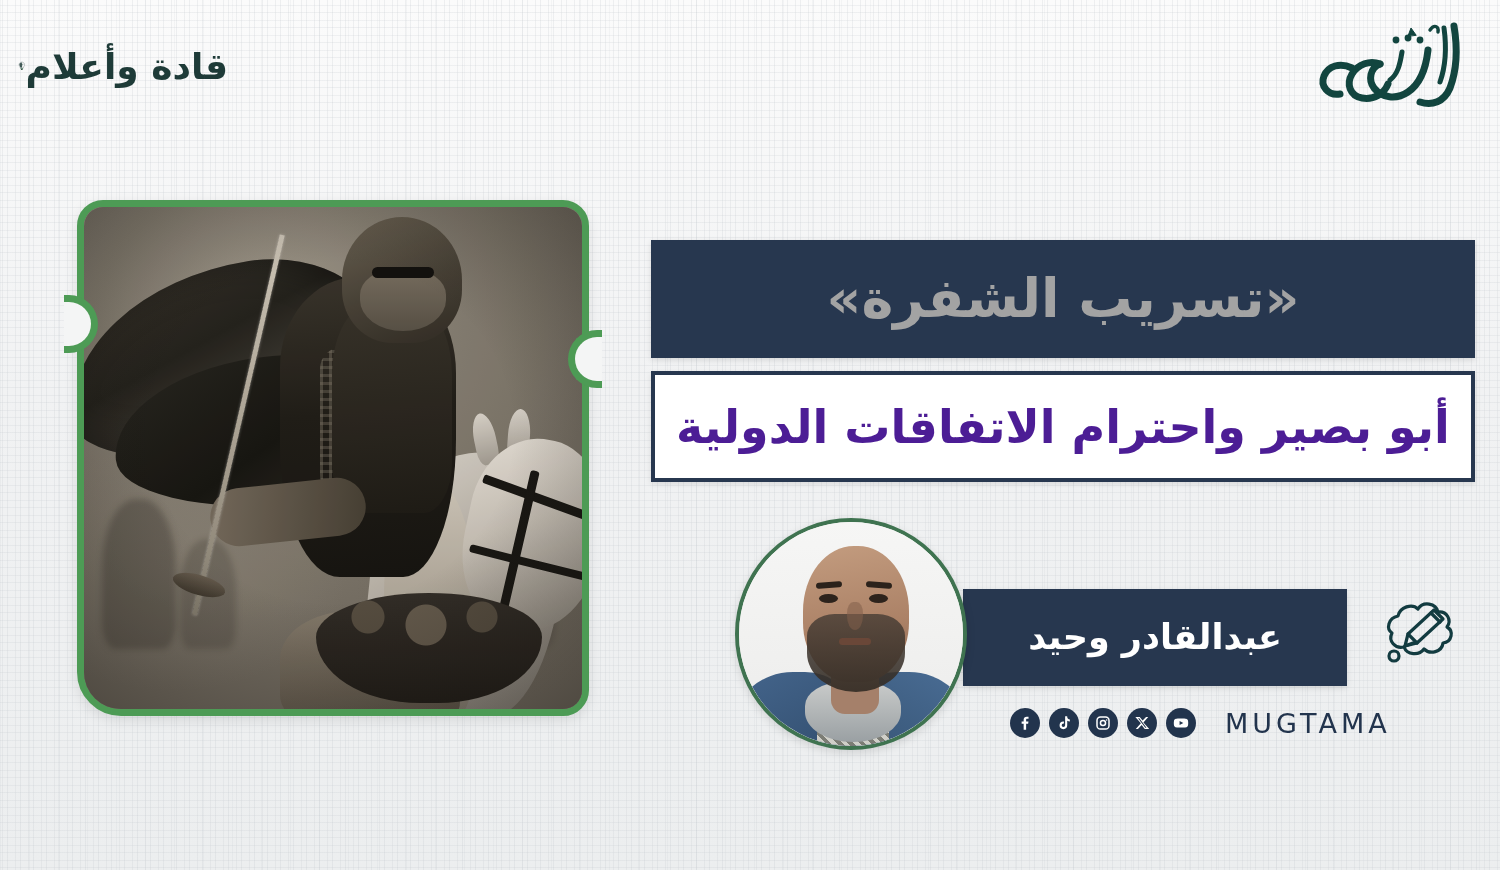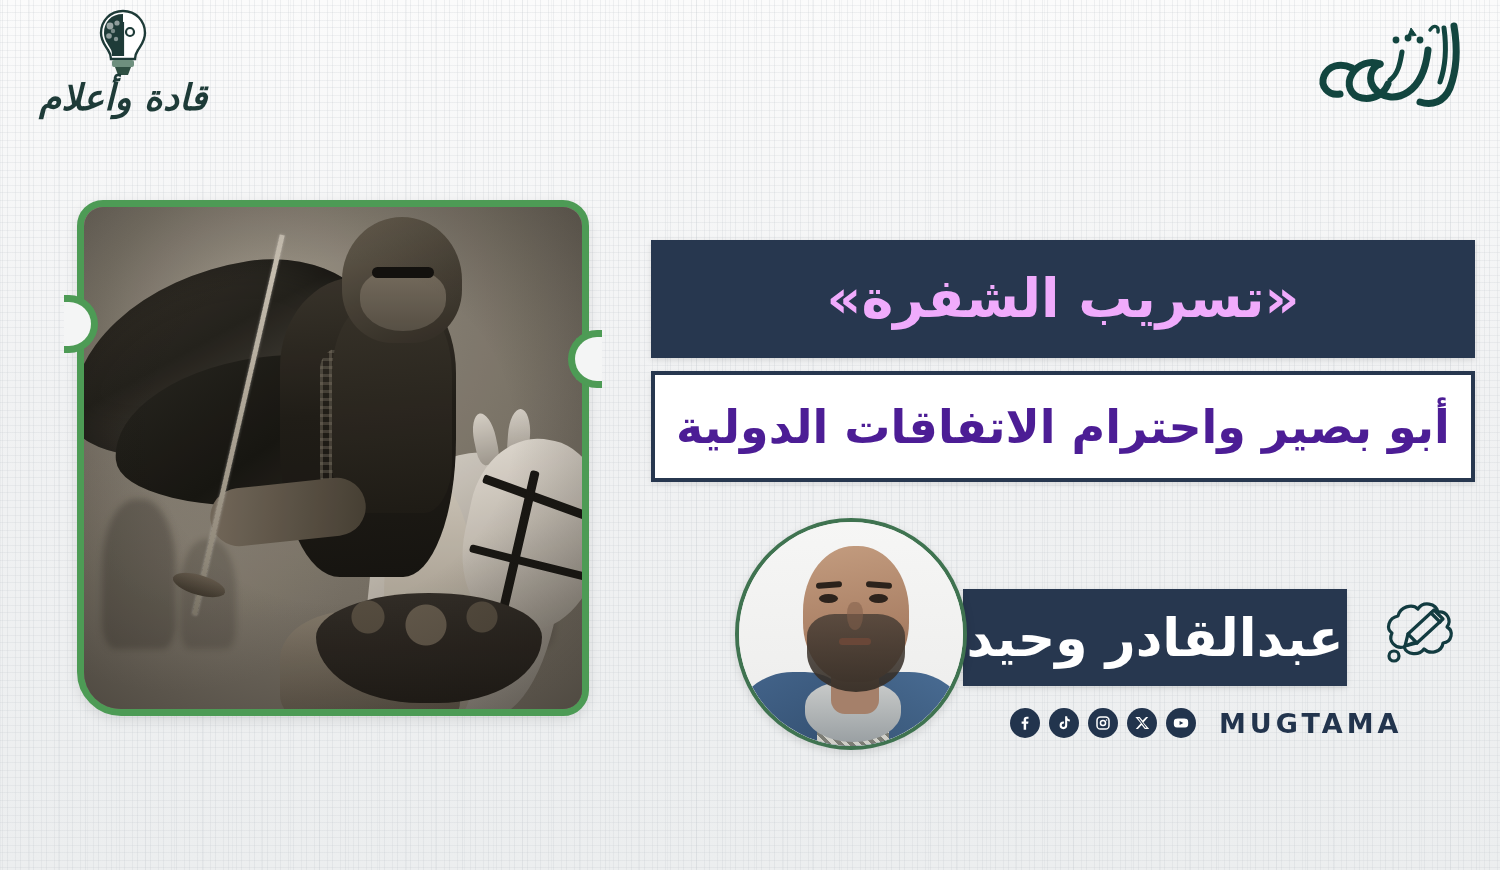--- a/index.html
+++ b/index.html
@@ -31,21 +31,21 @@
       repeating-linear-gradient(90deg,
         rgba(170,178,186,.10) 0px, rgba(170,178,186,.10) 1px,
         rgba(255,255,255,0) 1px, rgba(255,255,255,0) 29px),
       linear-gradient(180deg,#fbfbfb 0%,#f1f2f3 45%,#eceeef 100%);
     overflow:hidden;
   }
 
   
   #brand-left{
     position:absolute;left:18px;top:8px;width:210px;height:115px;
-    display:flex;flex-direction:column;align-items:center;justify-content:flex-start;font-style:italic;
+    display:flex;flex-direction:row;align-items:center;justify-content:flex-start;
   }
   #brand-left .bulb{width:62px;height:70px;display:block;}
   #brand-left .tagline{
     margin-top:2px;
     font-size:36px;font-weight:700;color:#1e3b38;
     letter-spacing:0px;direction:rtl;white-space:nowrap;
     line-height:1;
   }
 
   
@@ -223,21 +223,21 @@
   }
 
   
   #title-bar{
     position:absolute;left:651px;top:240px;width:824px;height:118px;
     background:#27374f;
     display:flex;align-items:center;justify-content:center;
     box-shadow:0 2px 6px rgba(0,0,0,.12);
   }
   #title-bar .txt{
-    color:#f0abfc;font-size:54px;font-weight:700;direction:rtl;
+    color:#a3a3a3;font-size:54px;font-weight:700;direction:rtl;
     letter-spacing:-1px;white-space:nowrap;line-height:1;
   }
 
   #subtitle-bar{
     position:absolute;left:651px;top:371px;width:824px;height:111px;
     background:#ffffff;
     border:4px solid #27374f;
     box-sizing:border-box;
     display:flex;align-items:center;justify-content:center;
     box-shadow:0 2px 6px rgba(0,0,0,.10);
@@ -248,21 +248,21 @@
   }
 
   
   #author-bar{
     position:absolute;left:963px;top:589px;width:384px;height:97px;
     background:#27374f;
     display:flex;align-items:center;justify-content:center;
     box-shadow:0 2px 6px rgba(0,0,0,.12);
   }
   #author-bar .txt{
-    color:#ffffff;font-size:52px;font-weight:700;direction:rtl;
+    color:#ffffff;font-size:35px;font-weight:700;direction:rtl;
     white-space:nowrap;letter-spacing:-1px;line-height:1;
   }
 
   #avatar{
     position:absolute;left:735px;top:518px;width:232px;height:232px;
     border-radius:50%;
     border:4px solid #3f7350;
     box-sizing:border-box;
     overflow:hidden;
     background:#f2f2f1;
@@ -294,22 +294,22 @@
     position:absolute;left:1010px;top:706px;height:34px;
     display:flex;align-items:center;gap:9px;
   }
   .sicon{
     width:30px;height:30px;border-radius:50%;
     background:#22344d;
     display:flex;align-items:center;justify-content:center;
   }
   .sicon svg{width:18px;height:18px;fill:#ffffff;}
   #brandword{
-    margin-left:14px;
-    color:#22344d;font-size:27px;font-weight:700;letter-spacing:4px;
+    margin-left:20px;
+    color:#22344d;font-size:27px;font-weight:400;letter-spacing:4px;
     line-height:1;
   }
 
   
   #pencil-icon{
     position:absolute;left:1368px;top:594px;width:92px;height:78px;
   }
   #pencil-icon svg{width:100%;height:100%;}
 </style>
 </head>

